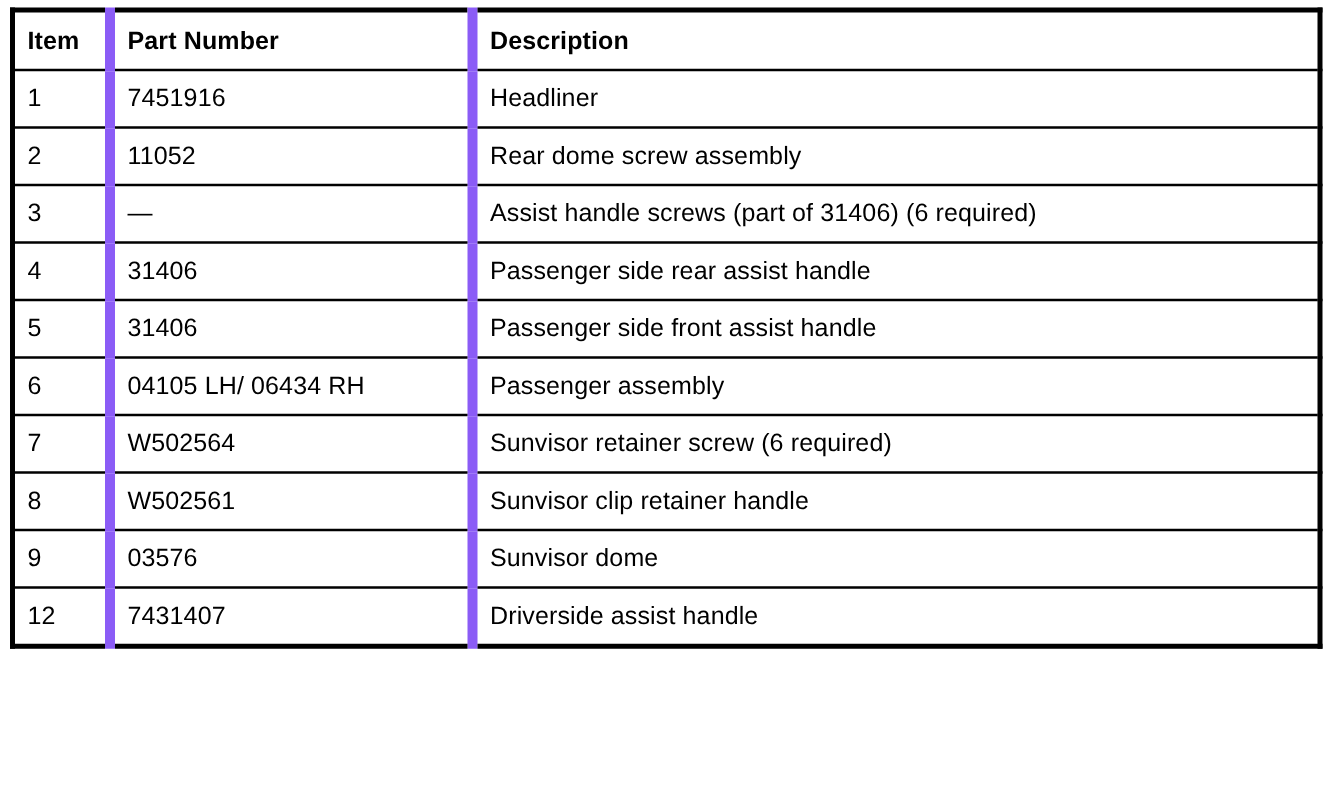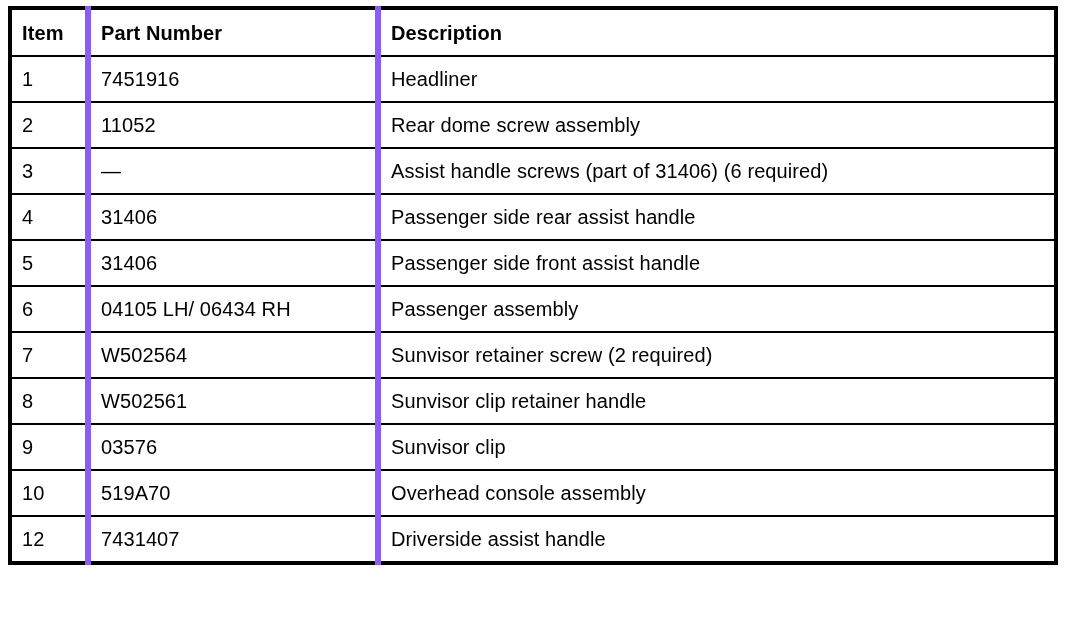--- a/index.html
+++ b/index.html
@@ -29,21 +29,21 @@
     table-layout: fixed;
     border: 4px solid #000000;
     background: #ffffff;
   }
   .parts-table col.col-item  { width: 78px; }
   .parts-table col.col-part  { width: 290px; }
   .parts-table col.col-desc  { width: auto; }
 
   .parts-table th,
   .parts-table td {
-    border-right: 6px solid #8b5cf6;
+    border-right: 8px solid #8b5cf6;
     border-bottom: 2px solid #000000;
     height: 44px;
     padding: 0 0 0 10px;
     text-align: left;
     vertical-align: middle;
     font-size: 20px;
     line-height: 22px;
     letter-spacing: 0.1px;
     white-space: nowrap;
     overflow: hidden;
@@ -107,36 +107,31 @@
           <td>Passenger side front assist handle</td>
         </tr>
         <tr>
           <td>6</td>
           <td>04105 LH/ 06434 RH</td>
           <td>Passenger assembly</td>
         </tr>
         <tr>
           <td>7</td>
           <td>W502564</td>
-          <td>Sunvisor retainer screw (2 required)</td>
+          <td>Sunvisor retainer screw (6 required)</td>
         </tr>
         <tr>
           <td>8</td>
           <td>W502561</td>
           <td>Sunvisor clip retainer handle</td>
         </tr>
         <tr>
           <td>9</td>
           <td>03576</td>
-          <td>Sunvisor clip</td>
-        </tr>
-        <tr>
-          <td>10</td>
-          <td>519A70</td>
-          <td>Overhead console assembly</td>
+          <td>Sunvisor dome</td>
         </tr>
         <tr>
           <td>12</td>
           <td>7431407</td>
           <td>Driverside assist handle</td>
         </tr>
       </tbody>
   </table>
 </div>
 

